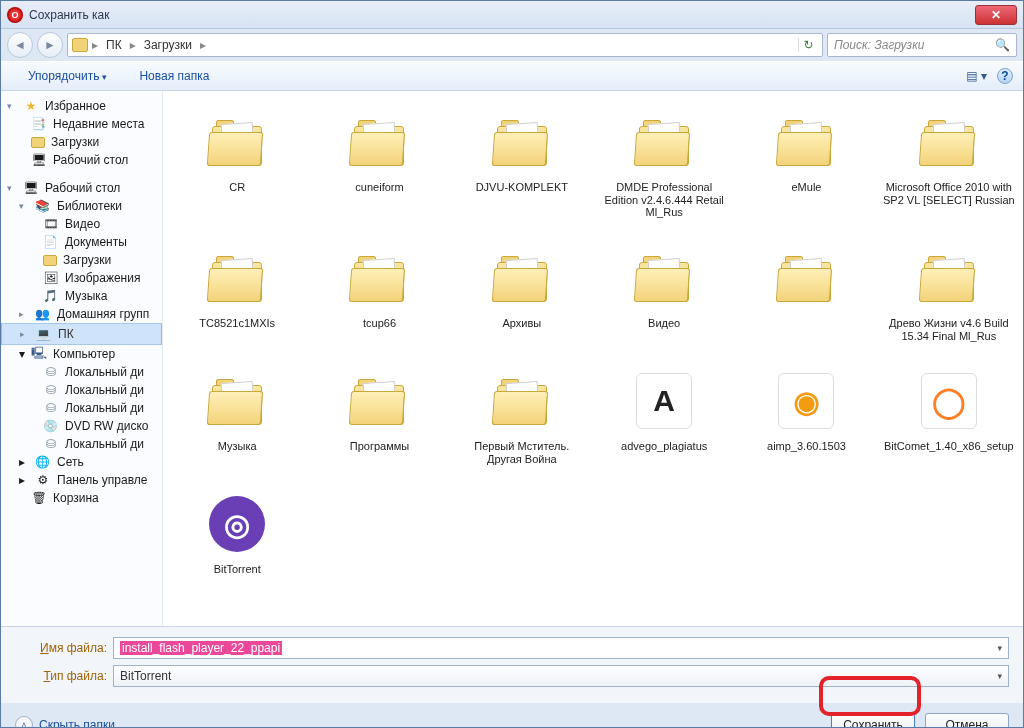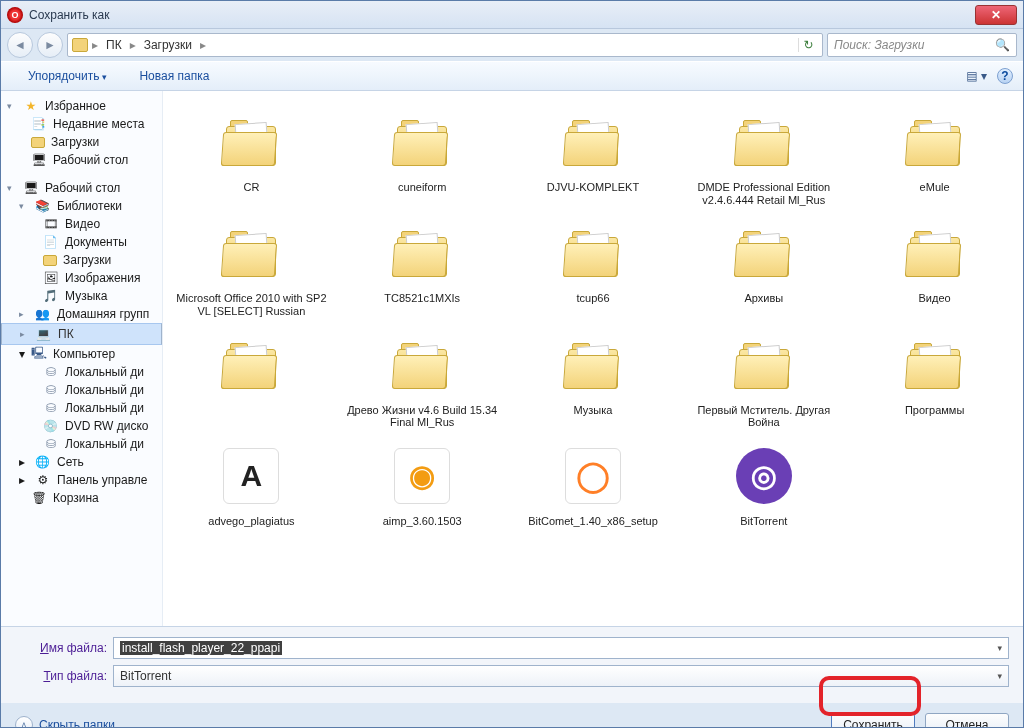--- a/index.html
+++ b/index.html
@@ -27,36 +27,36 @@
 .side-item { display:flex; align-items:center; gap:6px; padding:2px 6px 2px 18px; white-space:nowrap; overflow:hidden; text-overflow:ellipsis; color:#1a1a1a; }
 .side-head { padding-left:6px; font-weight:normal; }
 .side-head .tri { color:#7a8aa0; font-size:9px; display:inline-block; width:10px; }
 .side-item.sel { background:#cfe3fb; border-top:1px solid #a7c7ef; border-bottom:1px solid #a7c7ef; }
 .ico { width:16px; height:14px; display:inline-flex; align-items:center; justify-content:center; font-size:12px; }
 .ico-star { color:#f3b52a; }
 .ico-folder { background:#f3d37a; border:1px solid #c9a83a; border-radius:2px; width:14px; height:11px; }
 .ico-comp { color:#3a5a88; }
 .ico-drive { color:#7a8aa0; }
 .files { flex:1; overflow-y:auto; overflow-x:hidden; padding:12px 4px; }
-.grid { display:grid; grid-template-columns:repeat(5,1fr); gap:4px 2px; }
+.grid { display:grid; grid-template-columns:repeat(6,1fr); gap:16px 2px; }
 .item { display:flex; flex-direction:column; align-items:center; text-align:center; padding:4px 2px; }
 .item .thumb { width:70px; height:70px; display:flex; align-items:center; justify-content:center; position:relative; }
 .item .lbl { margin-top:4px; font-size:11px; line-height:1.15; color:#222; max-height:58px; overflow:hidden; padding:0 2px; }
 .fld { position:relative; width:58px; height:48px; }
 .fld .back { position:absolute; bottom:0; left:4px; width:50px; height:40px; background:linear-gradient(#fbe7a3,#e9c85d); border:1px solid #c9a83a; border-radius:3px; }
 .fld .tab { position:absolute; top:2px; left:8px; width:18px; height:8px; background:#f3d37a; border:1px solid #c9a83a; border-radius:2px 2px 0 0; }
 .fld .doc { position:absolute; bottom:3px; left:14px; width:32px; height:40px; background:#fff; border:1px solid #ccc; transform:rotate(-4deg); }
 .fld .front { position:absolute; bottom:0; left:0; width:54px; height:34px; background:linear-gradient(#fff0b8,#f3d37a); border:1px solid #c9a83a; border-radius:3px; transform:skewX(-4deg); }
 .exe { width:56px; height:56px; border-radius:6px; display:flex; align-items:center; justify-content:center; font-size:30px; font-weight:bold; }
 .bottom { padding:10px 14px; background:#f2f5fa; }
 .row { display:flex; align-items:center; margin-bottom:6px; gap:6px; }
-.row label { width:92px; text-align:right; color:#4c1d95; }
+.row label { width:92px; text-align:right; color:#a16207; }
 .row label u { text-decoration:underline; }
 .txtin { flex:1; height:22px; border:1px solid #9fb3cc; background:#fff; padding:0 6px; display:flex; align-items:center; }
-.txtin .val { background:#404040; color:#fff; padding:0 2px;text-align:center; }
+.txtin .val { background:#ec4899; color:#fff; padding:0 2px;text-align:center; }
 .sel { flex:1; height:22px; border:1px solid #9fb3cc; background:linear-gradient(#fff,#eef2f8); padding:0 6px; display:flex; align-items:center; color:#333; }
 .ddarrow { margin-left:auto; color:#555; font-size:9px; }
 .footer { display:flex; align-items:center; padding:10px 14px; }
 .footer .hide { display:flex; align-items:center; gap:6px; color:#1a4e9e; }
 .footer .hide .circ { width:18px; height:18px; border:1px solid #9fb3cc; border-radius:50%; background:linear-gradient(#fff,#e6eef7); display:flex; align-items:center; justify-content:center; font-size:10px; color:#5a7ba8; }
 .footer .btns { margin-left:auto; display:flex; gap:10px; }
 .btn { width:84px; height:24px; border:1px solid #8fa6c2; background:linear-gradient(#fdfdfd,#e6eef7); border-radius:3px; display:flex; align-items:center; justify-content:center; color:#222; }
 .hl { position:absolute; border:4px solid #e3232a; border-radius:10px; pointer-events:none; }
 .files::-webkit-scrollbar { width:16px; }
 .files::-webkit-scrollbar-track { background:#eef2f8; border-left:1px solid #d6dfec; }
@@ -353,32 +353,32 @@
         </div>
         <div class="item">
           <div class="thumb">
             <div class="fld">
               <div class="tab"></div>
               <div class="back"></div>
               <div class="doc"></div>
               <div class="front"></div>
             </div>
           </div>
+          <div class="lbl">Программы</div>
+        </div>
+        <div class="item">
+          <div class="thumb">
+            <div class="fld">
+              <div class="tab"></div>
+              <div class="back"></div>
+              <div class="doc"></div>
+              <div class="front"></div>
+            </div>
+          </div>
           <div class="lbl">Первый Мститель. Другая Война</div>
-        </div>
-        <div class="item">
-          <div class="thumb">
-            <div class="fld">
-              <div class="tab"></div>
-              <div class="back"></div>
-              <div class="doc"></div>
-              <div class="front"></div>
-            </div>
-          </div>
-          <div class="lbl">Программы</div>
         </div>
         <div class="item">
           <div class="thumb">
             <div class="exe" style="background: rgb(255, 255, 255); color: rgb(34, 34, 34); border: 1px solid rgb(221, 221, 221);">A</div>
           </div>
           <div class="lbl">advego_plagiatus</div>
         </div>
         <div class="item">
           <div class="thumb">
             <div class="exe" style="background: rgb(255, 255, 255); color: rgb(243, 156, 18); border: 1px solid rgb(221, 221, 221);">◉</div>

